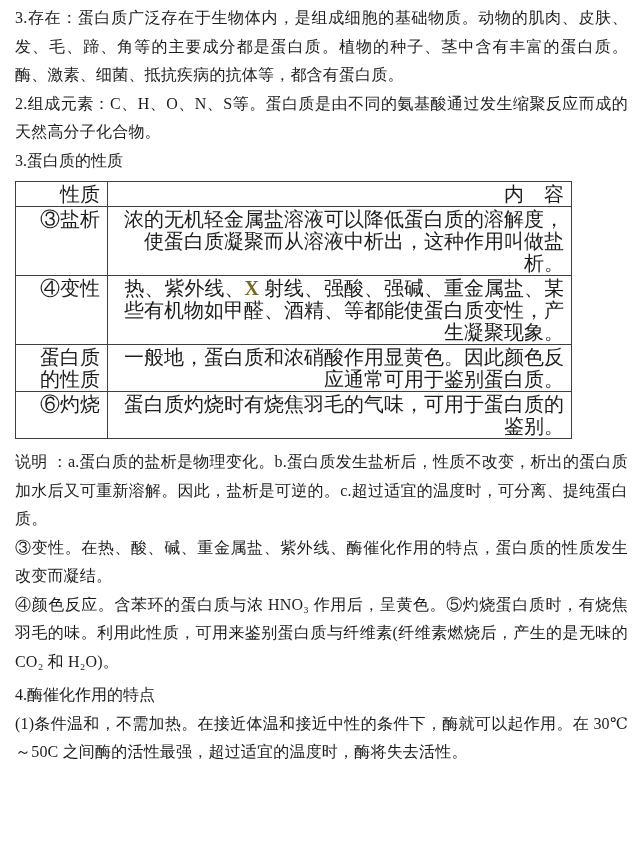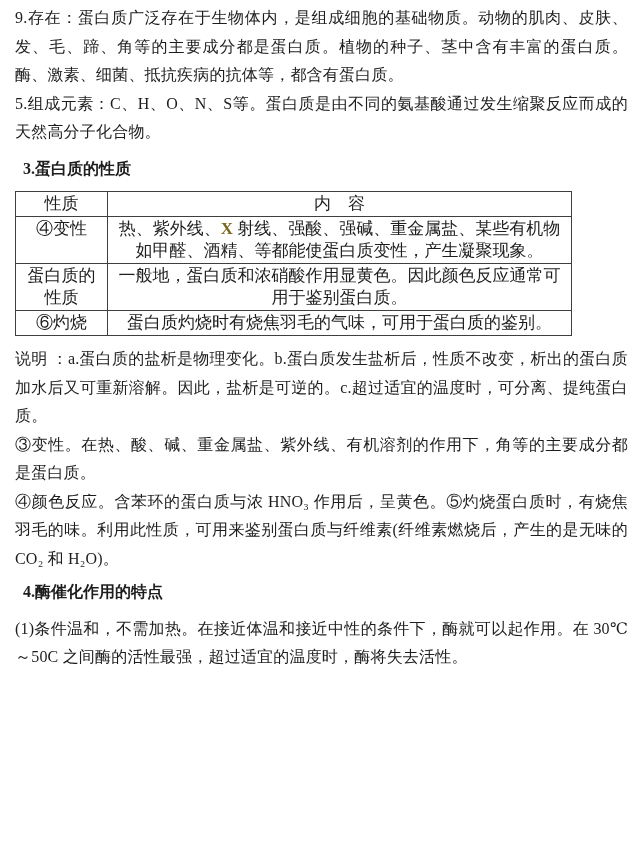--- a/index.html
+++ b/index.html
@@ -21,80 +21,83 @@
     padding: 4px 12px 0 15px;
   }
   .para {
     margin: 0;
     font-size: 16px;
     line-height: 28.5px;
     text-align: justify;
     letter-spacing: 0.2px;
   }
   .heading {
-    margin: 8px;
+    margin: 0;
     font-size: 16px;
     line-height: 28.5px;
-    font-weight: bold;
   }
   table.props {
     border-collapse: collapse;
     width: 557px;
     margin: 6px 0 9px 0;
     table-layout: fixed;
   }
   table.props, table.props td {
     border: 1.5px solid #3f3f3f;
   }
   table.props td {
-    font-size: 17px;
+    font-size: 20px;
     line-height: 22px;
     padding: 1px 7px;
     vertical-align: top;
-    text-align: center;
+    text-align: right;
   }
   td.prop-col { width: 92px; }
   .xray { color: #7a681c; font-weight: bold; }
   .mt-small { margin-top: 5px; }
 </style>
 </head>
 <body>
 
 <div class="page">
 
-  <p class="para">9.存在：蛋白质广泛存在于生物体内，是组成细胞的基础物质。动物的肌肉、皮肤、发、毛、蹄、角等的主要成分都是蛋白质。植物的种子、茎中含有丰富的蛋白质。酶、激素、细菌、抵抗疾病的抗体等，都含有蛋白质。</p>
+  <p class="para">3.存在：蛋白质广泛存在于生物体内，是组成细胞的基础物质。动物的肌肉、皮肤、发、毛、蹄、角等的主要成分都是蛋白质。植物的种子、茎中含有丰富的蛋白质。酶、激素、细菌、抵抗疾病的抗体等，都含有蛋白质。</p>
 
-  <p class="para">5.组成元素：C、H、O、N、S等。蛋白质是由不同的氨基酸通过发生缩聚反应而成的天然高分子化合物。</p>
+  <p class="para">2.组成元素：C、H、O、N、S等。蛋白质是由不同的氨基酸通过发生缩聚反应而成的天然高分子化合物。</p>
 
   <p class="heading">3.蛋白质的性质</p>
 
   <table class="props">
     <tbody>
       <tr>
         <td class="prop-col">性质</td>
         <td>内　容</td>
+      </tr>
+      <tr>
+        <td class="prop-col">③盐析</td>
+        <td>浓的无机轻金属盐溶液可以降低蛋白质的溶解度，使蛋白质凝聚而从溶液中析出，这种作用叫做盐析。</td>
       </tr>
       <tr>
         <td class="prop-col">④变性</td>
         <td><span>热、紫外线、</span><span class="xray">X</span><span> 射线、强酸、强碱、重金属盐、某些有机物如甲醛、酒精、等都能使蛋白质变性，产生凝聚现象。</span></td>
       </tr>
       <tr>
         <td class="prop-col">蛋白质的性质</td>
         <td>一般地，蛋白质和浓硝酸作用显黄色。因此颜色反应通常可用于鉴别蛋白质。</td>
       </tr>
       <tr>
         <td class="prop-col">⑥灼烧</td>
         <td>蛋白质灼烧时有烧焦羽毛的气味，可用于蛋白质的鉴别。</td>
       </tr>
     </tbody>
   </table>
 
   <p class="para">说明 ：a.蛋白质的盐析是物理变化。b.蛋白质发生盐析后，性质不改变，析出的蛋白质加水后又可重新溶解。因此，盐析是可逆的。c.超过适宜的温度时，可分离、提纯蛋白质。</p>
 
-  <p class="para">③变性。在热、酸、碱、重金属盐、紫外线、有机溶剂的作用下，角等的主要成分都是蛋白质。</p>
+  <p class="para">③变性。在热、酸、碱、重金属盐、紫外线、酶催化作用的特点，蛋白质的性质发生改变而凝结。</p>
 
 
   <p class="para">④颜色反应。含苯环的蛋白质与浓 HNO₃ 作用后，呈黄色。⑤灼烧蛋白质时，有烧焦羽毛的味。利用此性质，可用来鉴别蛋白质与纤维素(纤维素燃烧后，产生的是无味的 CO₂ 和 H₂O)。</p>
 
   <p class="heading mt-small">4.酶催化作用的特点</p>
 
   <p class="para">(1)条件温和，不需加热。在接近体温和接近中性的条件下，酶就可以起作用。在 30℃～50C 之间酶的活性最强，超过适宜的温度时，酶将失去活性。</p>
 
 </div>
 

